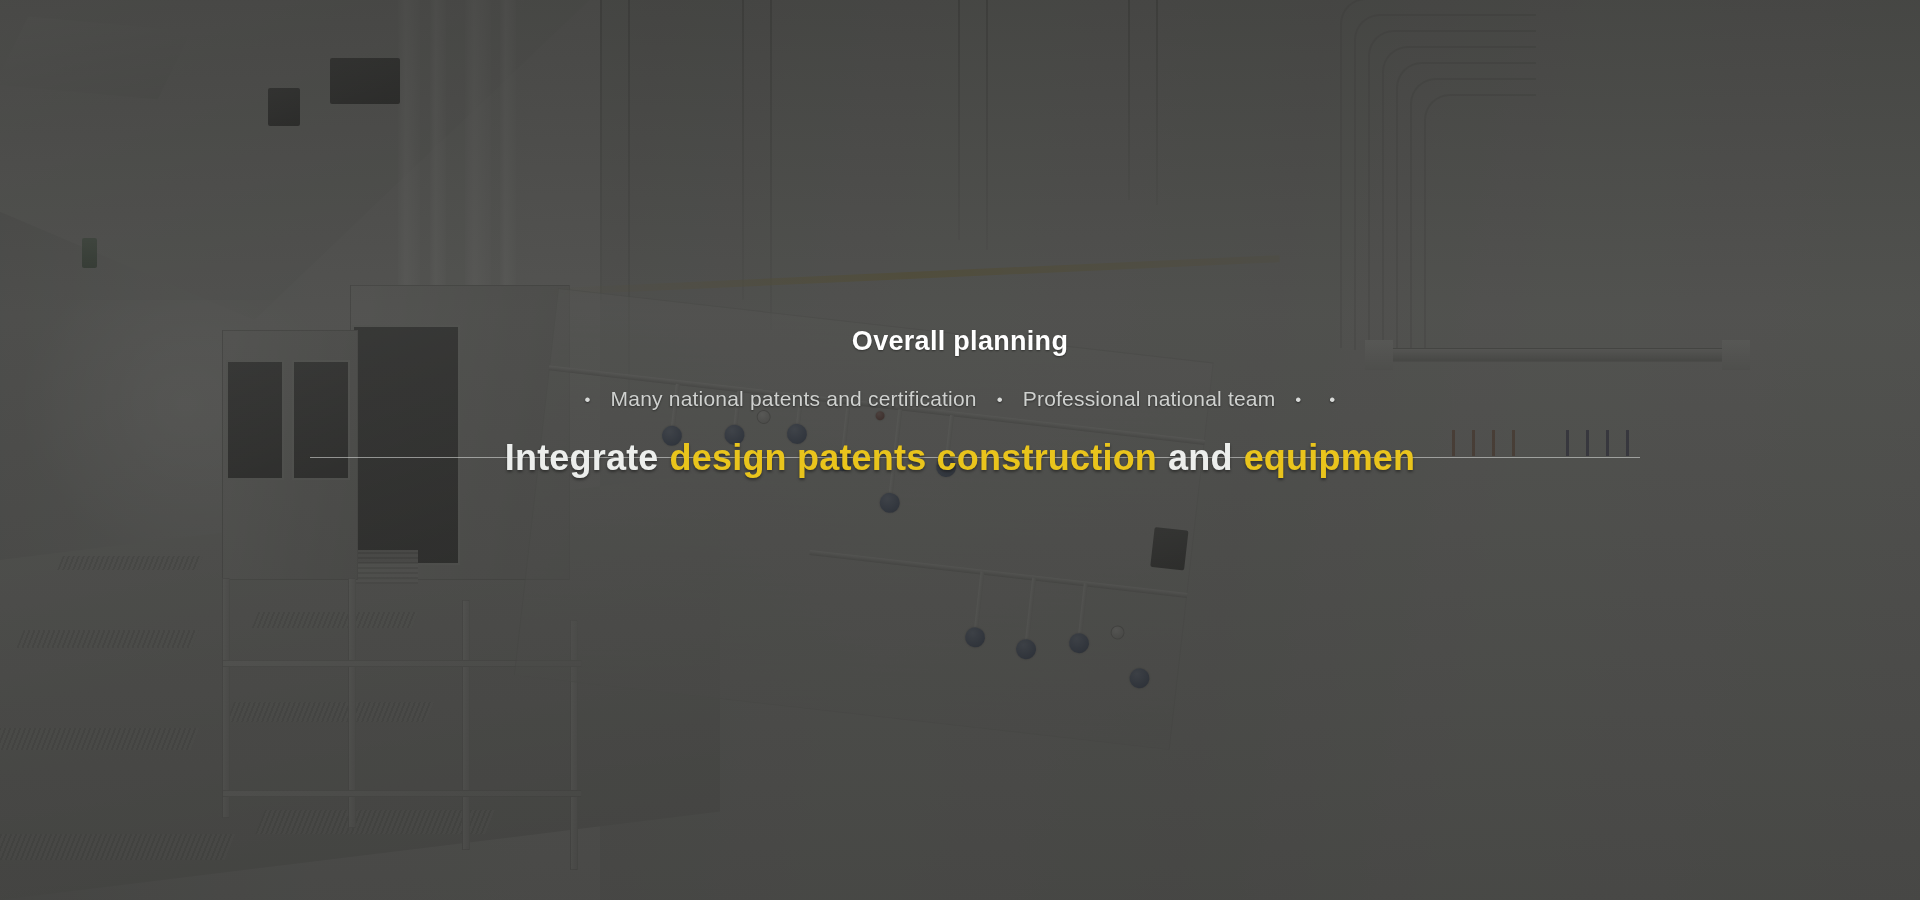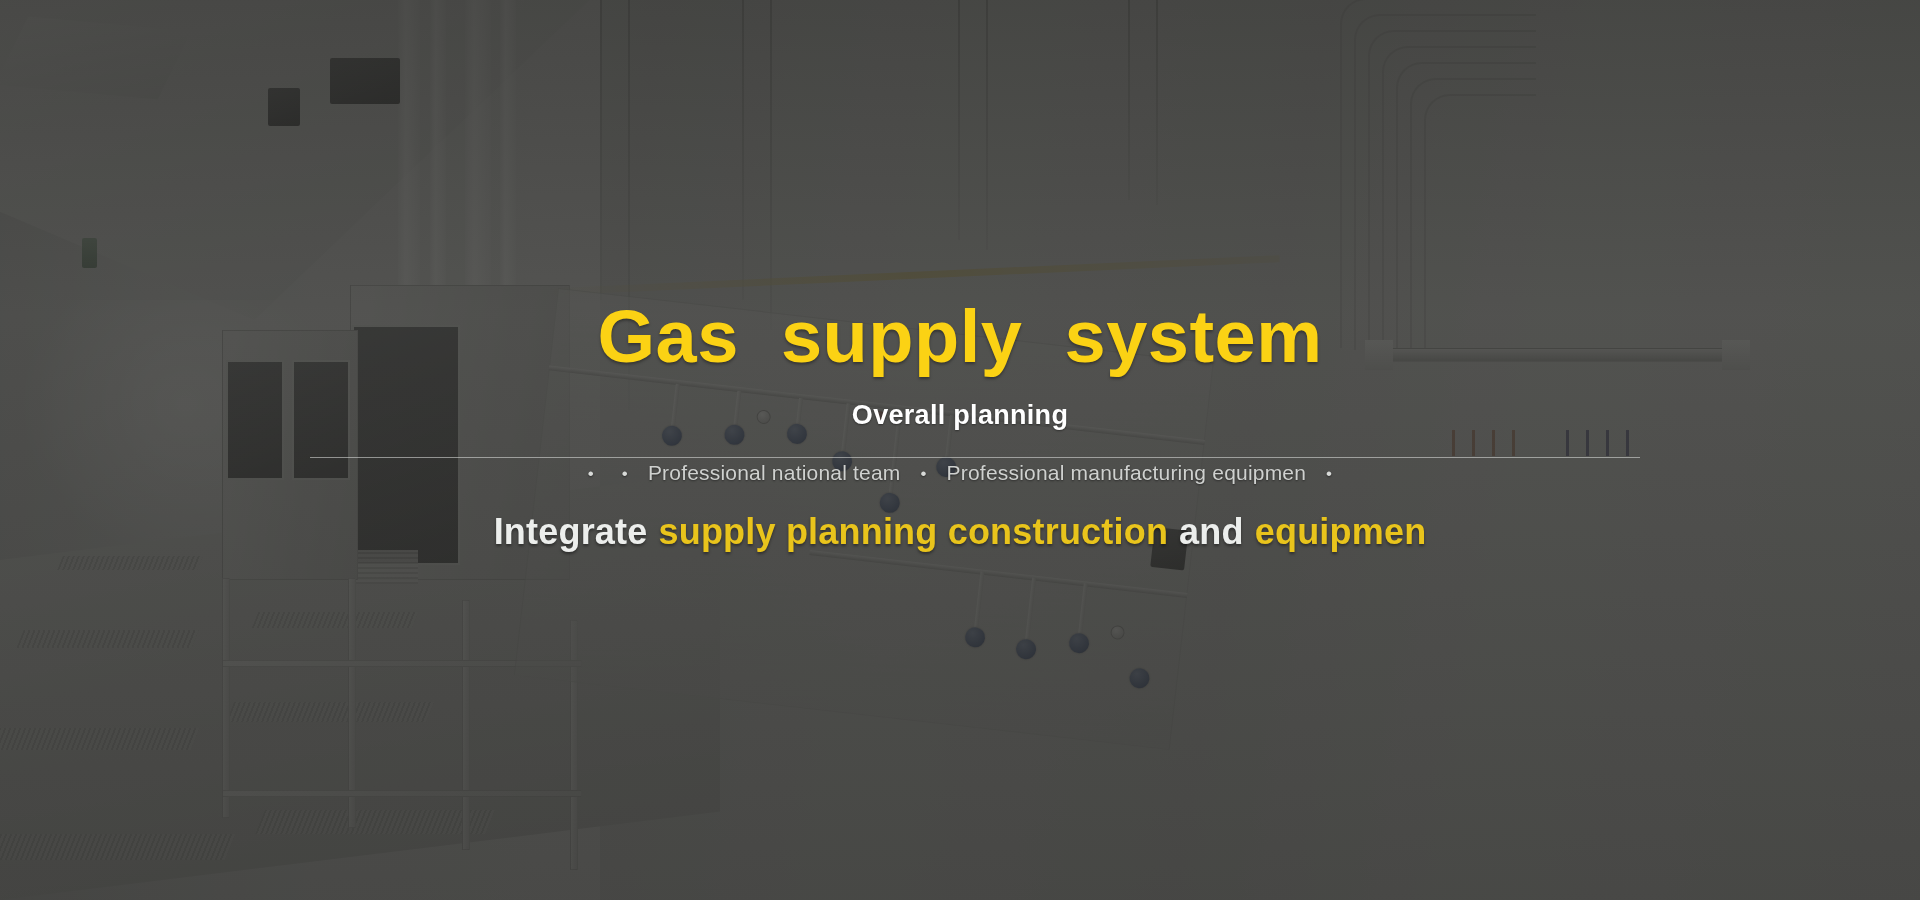--- a/index.html
+++ b/index.html
@@ -357,31 +357,30 @@
     <div class="pipe-tag tag-b" style="left:1626px;top:430px;"></div>
   </div>
 
   <div class="scrim"></div>
   <div class="scrim2"></div>
 
   <div class="divider"></div>
 
   <div class="content">
 
-    <h1 class="title">Gas  supply  system</h1>
 
     <h2 class="subtitle">Overall planning</h2>
 
     <div class="features">
       <span class="feat-dot">•</span>
+      <span class="feat-item">Many national patents and certification</span>
       <span class="feat-dot">•</span>
       <span class="feat-item">Professional national team</span>
       <span class="feat-dot">•</span>
-      <span class="feat-item">Professional manufacturing equipmen</span>
       <span class="feat-dot">•</span>
     </div>
 
     <div class="tagline">
-      <span class="tg-white">Integrate</span><span class="tg-sp"></span><span class="tg-gold">supply planning construction</span><span class="tg-sp"></span><span class="tg-white">and</span><span class="tg-sp"></span><span class="tg-gold">equipmen</span>
+      <span class="tg-white">Integrate</span><span class="tg-sp"></span><span class="tg-gold">design patents construction</span><span class="tg-sp"></span><span class="tg-white">and</span><span class="tg-sp"></span><span class="tg-gold">equipmen</span>
     </div>
 
   </div>
 </div>
 
 </body></html>

